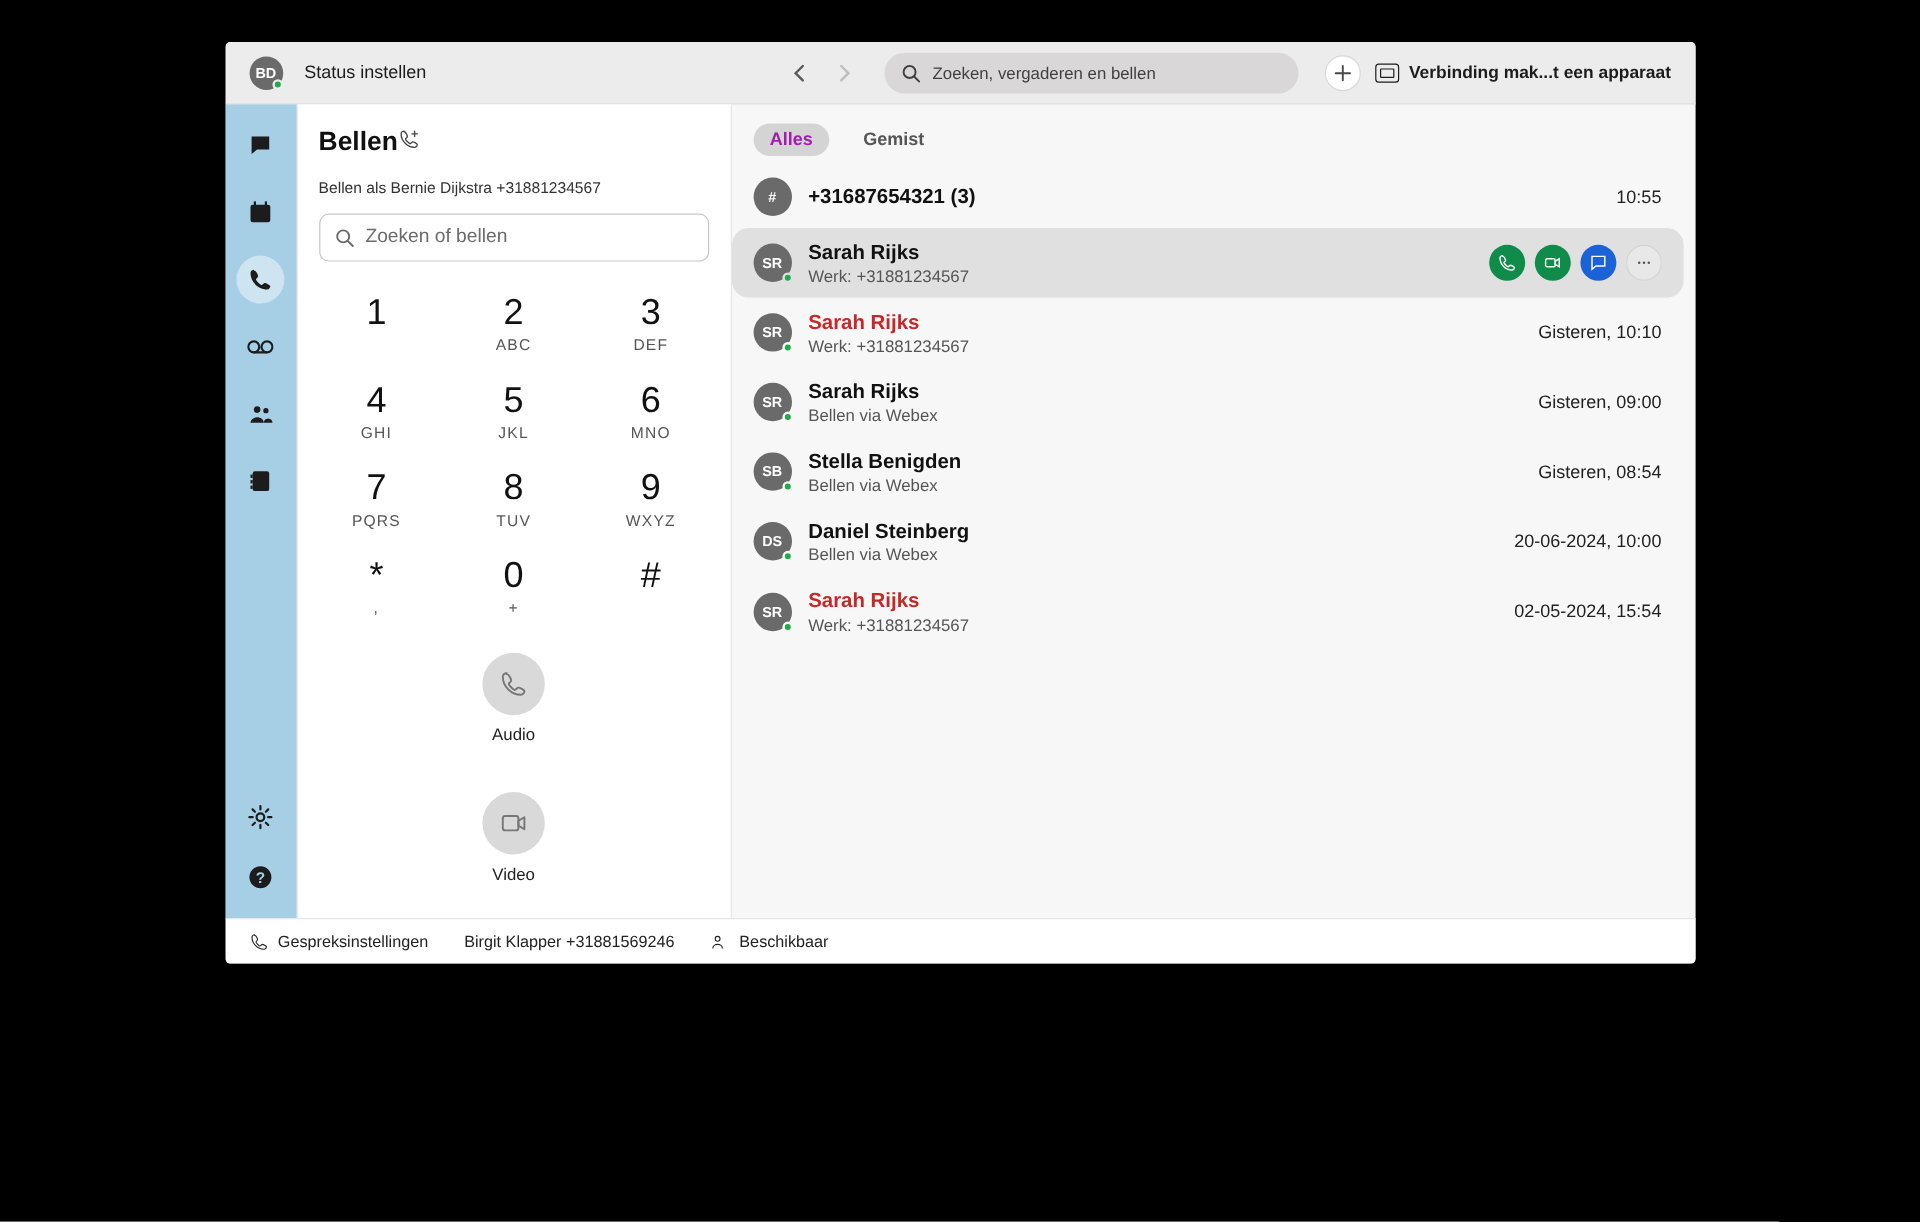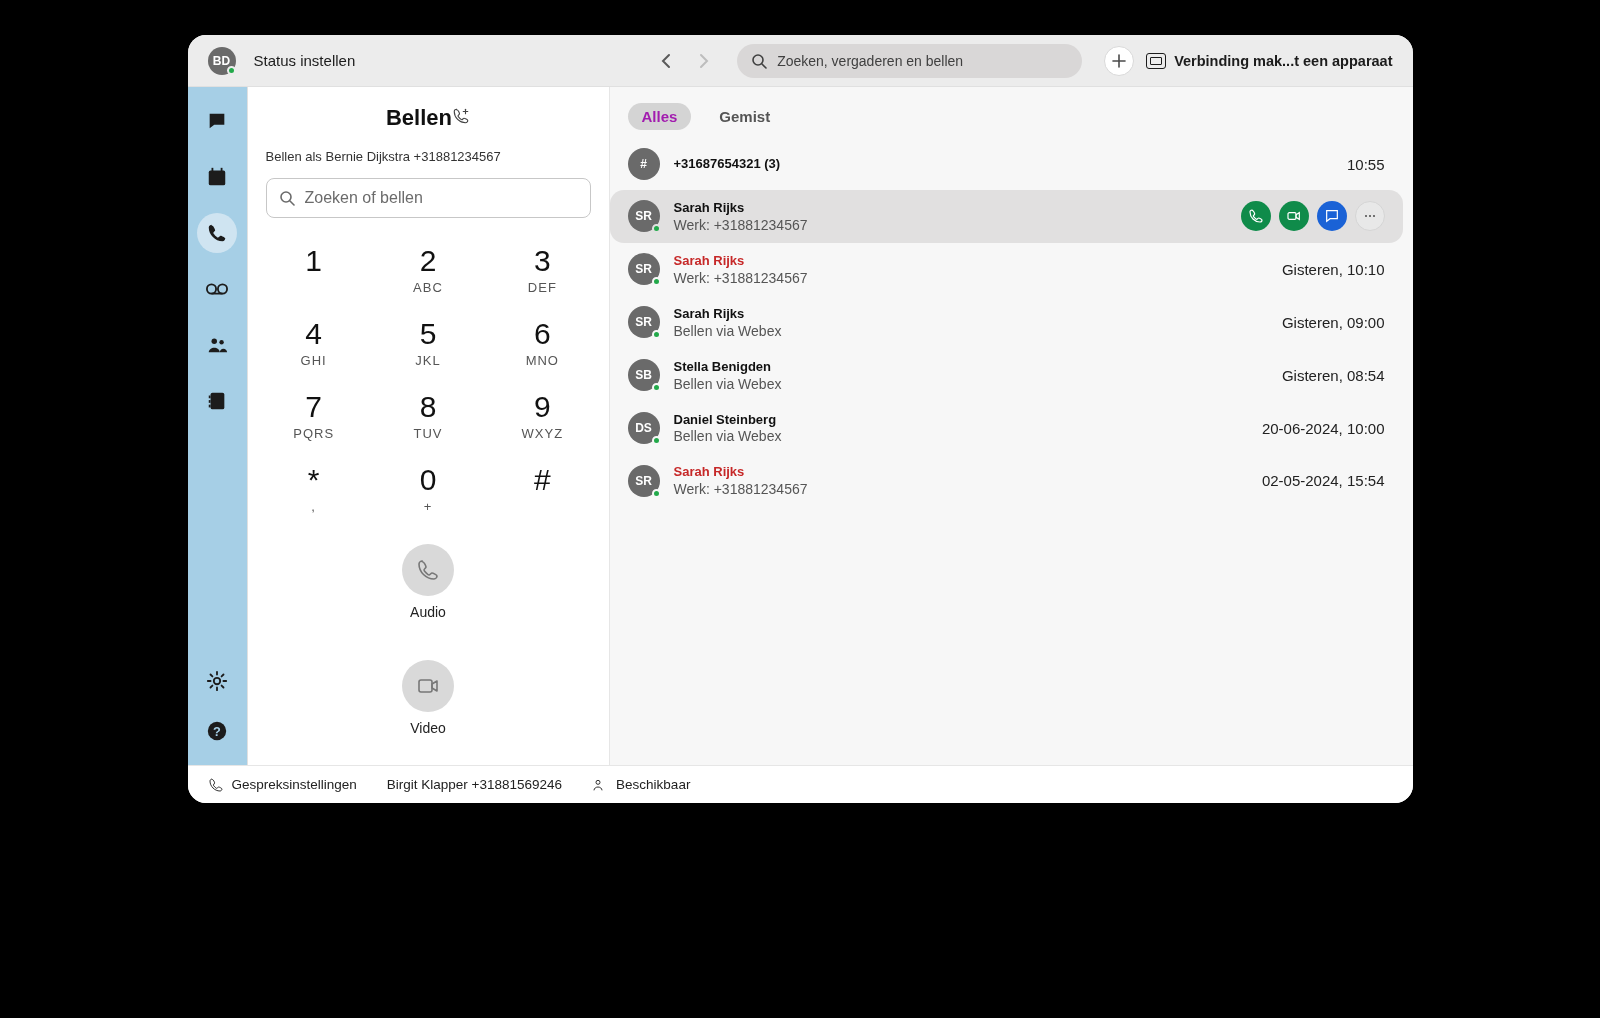--- a/index.html
+++ b/index.html
@@ -9,21 +9,21 @@
     font-family: -apple-system, BlinkMacSystemFont, "Segoe UI", Arial, sans-serif;
     display: flex;
     align-items: flex-start;
     justify-content: center;
     padding: 35px 0 0 0;
   }
   .app-window {
     width: 1225px;
     height: 768px;
     background: #f7f7f7;
-    border-radius: 18px;
+    border-radius: 4px;
     overflow: hidden;
     display: flex;
     flex-direction: column;
     box-shadow: 0 10px 40px rgba(0,0,0,.5);
     position: relative;
   }
 
   
   .header {
     height: 52px;
@@ -74,21 +74,21 @@
   .rail .ritem { width:40px; height:40px; border-radius:50%; display:flex; align-items:center; justify-content:center; color:#1c1c1c; cursor:pointer; }
   .rail .ritem.active { background:#cfe4f1; }
   .rail .rail-bottom { margin-top:auto; display:flex; flex-direction:column; gap:10px; align-items:center; }
   .rail svg { display:block; }
 
   
   .dialer {
     width:362px; background:#fff; border-right:1px solid #e6e6e6; display:flex; flex-direction:column;
     padding:18px 18px 0 18px;
   }
-  .dialer-head { display:flex; align-items:center; justify-content:center; }
+  .dialer-head { display:flex; align-items:center; justify-content:flex-start; }
   .dialer-title { font-size:22px; font-weight:700; color:#111; }
   .call-forward-icon { color:#444; }
   .dialer-sub { font-size:13px; color:#333; margin-top:18px; }
   .dial-input {
     margin-top:14px; height:40px; border:1px solid #c7c7c7; border-radius:8px;
     display:flex; align-items:center; padding:0 12px; gap:10px; color:#6b6b6b; font-size:16px;
     background:#fff;
   }
   .keypad { margin-top:28px; display:grid; grid-template-columns: repeat(3, 1fr); row-gap:24px; column-gap:18px; justify-items:center; }
   .key { width:76px; text-align:center; cursor:pointer; user-select:none; }
@@ -109,21 +109,21 @@
   .scroll-area::-webkit-scrollbar-thumb { background:#c6c6c6; border-radius:5px; }
 
   .row {
     display:flex; align-items:center; padding:10px 18px; gap:14px; border-radius:14px;
   }
   .row.selected { background:#e1e0e0; }
   .row .av { width:32px; height:32px; border-radius:50%; background:#6a6a6a; color:#fff; font-size:12px; font-weight:600; display:flex; align-items:center; justify-content:center; position:relative; flex-shrink:0; }
   .row .av .dot { position:absolute; right:-1px; bottom:-1px; width:9px; height:9px; border-radius:50%; background:#22a94a; border:2px solid #f7f7f7; }
   .row.selected .av .dot { border-color:#e1e0e0; }
   .row .text { flex:1; min-width:0; }
-  .row .name { font-size:13px; font-weight:600; color:#111; line-height:1.3; }
+  .row .name { font-size:17px; font-weight:600; color:#111; line-height:1.3; }
   .row .name.missed { color:#c62828; font-weight:700; }
   .row .meta { font-size:14px; color:#555; }
   .row .time { font-size:15px; color:#222; white-space:nowrap; }
   .row .actions { display:flex; gap:8px; }
   .row .act {
     width:30px; height:30px; border-radius:50%; display:flex; align-items:center; justify-content:center; color:#fff; cursor:pointer;
   }
   .act.call { background:#0f8b4a; }
   .act.video { background:#0f8b4a; }
   .act.chat { background:#1a62d6; }

